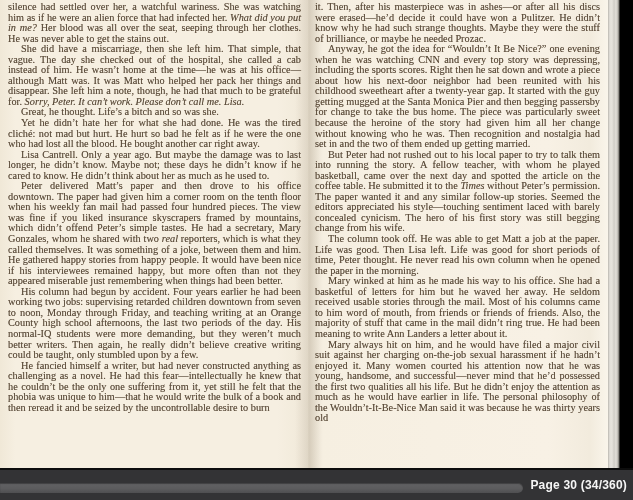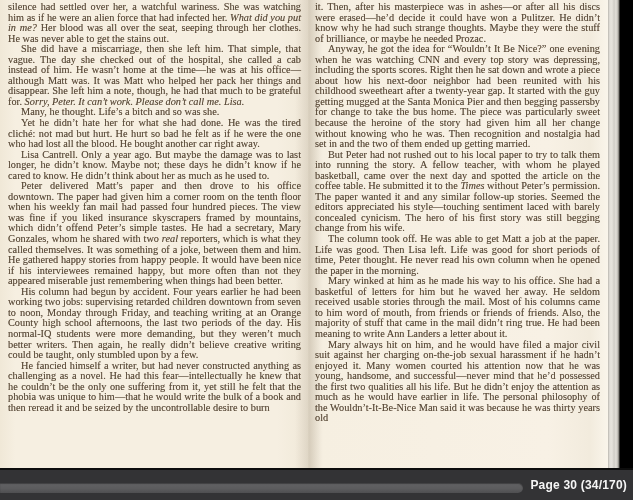--- a/index.html
+++ b/index.html
@@ -55,35 +55,35 @@
   }
 </style>
 </head>
 <body>
 
 <div class="screen">
   <div class="spread">
     <div class="page page-left">
         <p class="para"><span>silence had settled over her, a watchful wariness. She was watching him as if he were an alien force that had infected her. </span><em>What did you put in me?</em><span> Her blood was all over the seat, seeping through her clothes. He was never able to get the stains out.</span></p>
         <p class="para indent"><span>She did have a miscarriage, then she left him. That simple, that vague. The day she checked out of the hospital, she called a cab instead of him. He wasn’t home at the time—he was at his office—although Matt was. It was Matt who helped her pack her things and disappear. She left him a note, though, he had that much to be grateful for. </span><em>Sorry, Peter. It can’t work. Please don’t call me. Lisa.</em></p>
-        <p class="para indent"><span>Many, he thought. Life’s a bitch and so was she.</span></p>
+        <p class="para indent"><span>Great, he thought. Life’s a bitch and so was she.</span></p>
         <p class="para indent"><span>Yet he didn’t hate her for what she had done. He was the tired cliché: not mad but hurt. He hurt so bad he felt as if he were the one who had lost all the blood. He bought another car right away.</span></p>
         <p class="para indent"><span>Lisa Cantrell. Only a year ago. But maybe the damage was to last longer, he didn’t know. Maybe not; these days he didn’t know if he cared to know. He didn’t think about her as much as he used to.</span></p>
         <p class="para indent"><span>Peter delivered Matt’s paper and then drove to his office downtown. The paper had given him a corner room on the tenth floor when his weekly fan mail had passed four hundred pieces. The view was fine if you liked insurance skyscrapers framed by mountains, which didn’t offend Peter’s simple tastes. He had a secretary, Mary Gonzales, whom he shared with two </span><em>real</em><span> reporters, which is what they called themselves. It was something of a joke, between them and him. He gathered happy stories from happy people. It would have been nice if his interviewees remained happy, but more often than not they appeared miserable just remembering when things had been better.</span></p>
         <p class="para indent"><span>His column had begun by accident. Four years earlier he had been working two jobs: supervising retarded children downtown from seven to noon, Monday through Friday, and teaching writing at an Orange County high school afternoons, the last two periods of the day. His normal-IQ students were more demanding, but they weren’t much better writers. Then again, he really didn’t believe creative writing could be taught, only stumbled upon by a few.</span></p>
         <p class="para indent"><span>He fancied himself a writer, but had never constructed anything as challenging as a novel. He had this fear—intellectually he knew that he couldn’t be the only one suffering from it, yet still he felt that the phobia was unique to him—that he would write the bulk of a book and then reread it and be seized by the uncontrollable desire to burn</span></p>
       </div>
     <div class="page page-right">
         <p class="para"><span>it. Then, after his masterpiece was in ashes—or after all his discs were erased—he’d decide it could have won a Pulitzer. He didn’t know why he had such strange thoughts. Maybe they were the stuff of brilliance, or maybe he needed Prozac.</span></p>
         <p class="para indent"><span>Anyway, he got the idea for “Wouldn’t It Be Nice?” one evening when he was watching CNN and every top story was depressing, including the sports scores. Right then he sat down and wrote a piece about how his next-door neighbor had been reunited with his childhood sweetheart after a twenty-year gap. It started with the guy getting mugged at the Santa Monica Pier and then begging passersby for change to take the bus home. The piece was particularly sweet because the heroine of the story had given him all her change without knowing who he was. Then recognition and nostalgia had set in and the two of them ended up getting married.</span></p>
         <p class="para indent"><span>But Peter had not rushed out to his local paper to try to talk them into running the story. A fellow teacher, with whom he played basketball, came over the next day and spotted the article on the coffee table. He submitted it to the </span><em>Times</em><span> without Peter’s permission. The paper wanted it and any similar follow-up stories. Seemed the editors appreciated his style—touching sentiment laced with barely concealed cynicism. The hero of his first story was still begging change from his wife.</span></p>
         <p class="para indent"><span>The column took off. He was able to get Matt a job at the paper. Life was good. Then Lisa left. Life was good for short periods of time, Peter thought. He never read his own column when he opened the paper in the morning.</span></p>
         <p class="para indent"><span>Mary winked at him as he made his way to his office. She had a basketful of letters for him but he waved her away. He seldom received usable stories through the mail. Most of his columns came to him word of mouth, from friends or friends of friends. Also, the majority of stuff that came in the mail didn’t ring true. He had been meaning to write Ann Landers a letter about it.</span></p>
         <p class="para indent"><span>Mary always hit on him, and he would have filed a major civil suit against her charging on-the-job sexual harassment if he hadn’t enjoyed it. Many women courted his attention now that he was young, handsome, and successful—never mind that he’d possessed the first two qualities all his life. But he didn’t enjoy the attention as much as he would have earlier in life. The personal philosophy of the Wouldn’t-It-Be-Nice Man said it was because he was thirty years old</span></p>
       </div>
     <div class="gutter-shadow"></div>
   </div>
   <div class="edge-stack"></div>
   <div class="statusbar">
     <div class="progress-track"></div>
-    <div class="page-indicator">Page 30 (34/170)</div>
+    <div class="page-indicator">Page 30 (34/360)</div>
   </div>
 </div>
 
 </body></html>

